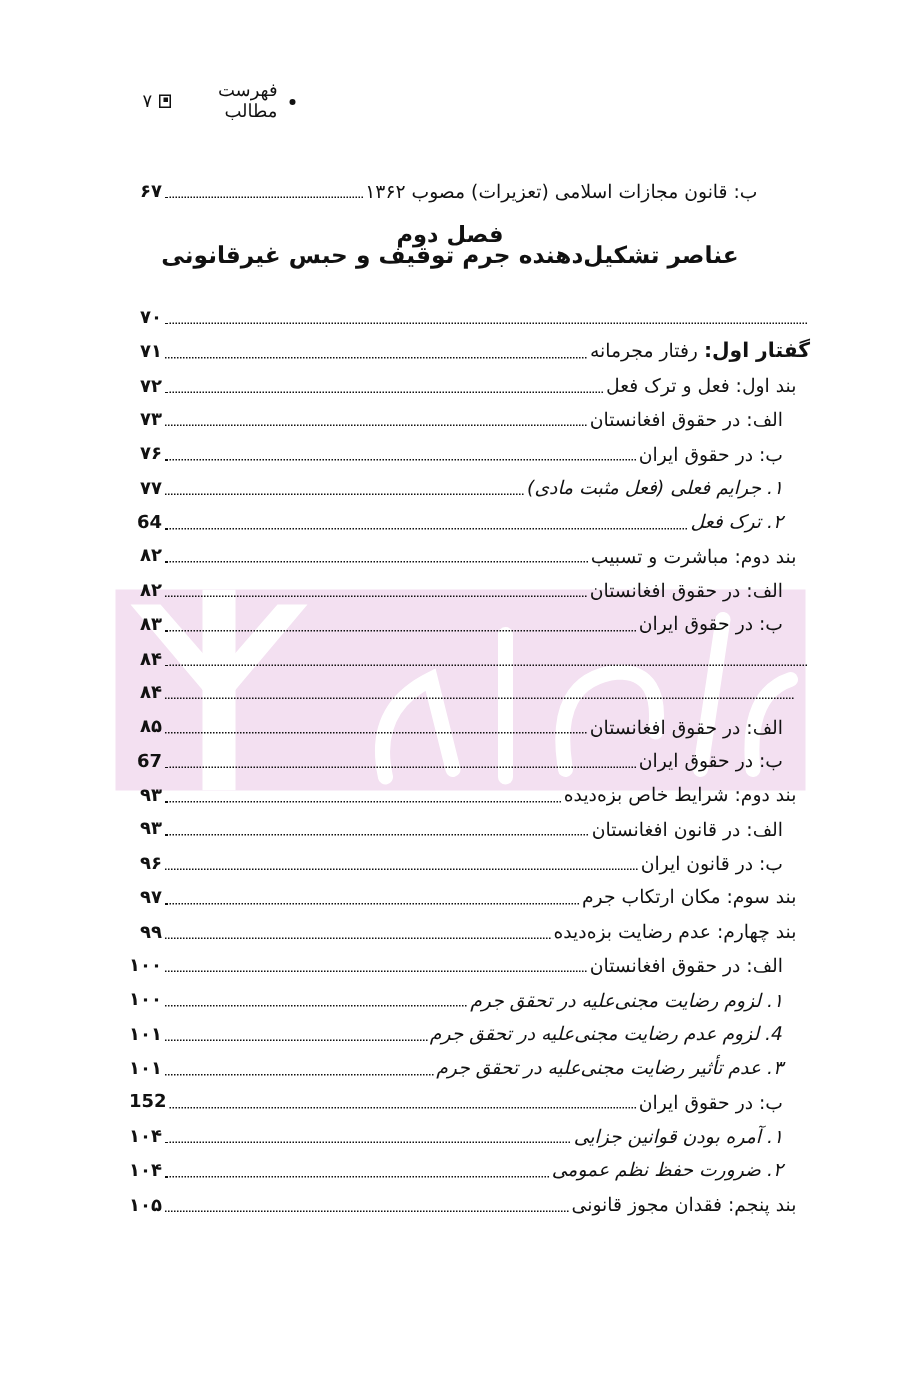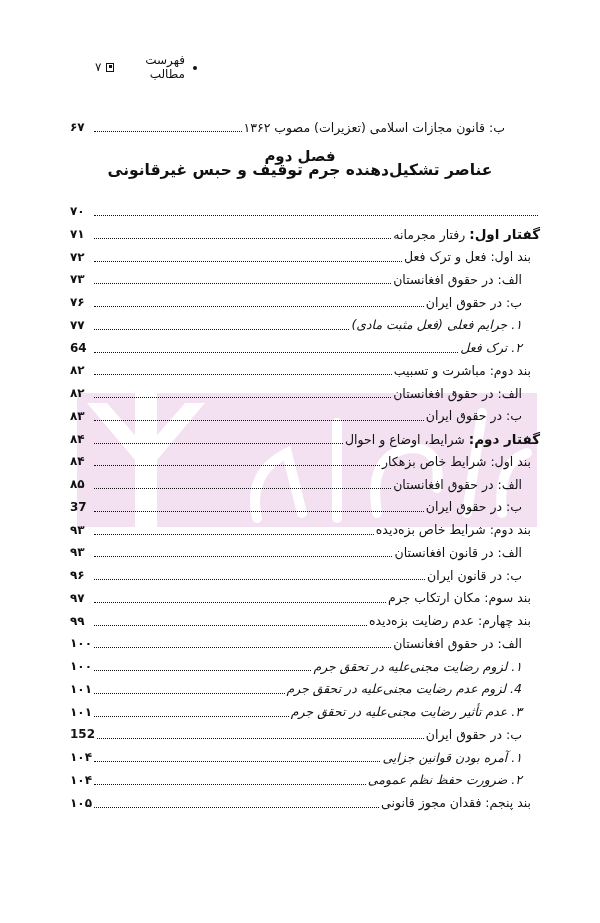--- a/index.html
+++ b/index.html
@@ -9,21 +9,21 @@
   .wm-text { position:absolute; left:150px; top:0; width:310px; height:134px; }
   .running-head { position:absolute; top:57px; left:95px; width:90px; height:20px; direction:rtl; font-size:12px; display:flex; align-items:center; gap:5px; z-index:2; }
   .running-head .box { display:inline-block; width:9px; height:9px; border:1.5px solid #111; position:relative; box-sizing:border-box; }
   .running-head .box::after { content:""; position:absolute; left:1.5px; top:1.5px; width:3px; height:3px; background:#111; }
   .bullet-dot { position:absolute; top:66px; left:193px; width:4px; height:4px; border-radius:50%; background:#111; z-index:2; }
   .toc-line { position:absolute; height:20px; direction:rtl; display:flex; align-items:center; font-size:12.5px; white-space:nowrap; z-index:2; }
   .toc-line .label { flex:0 0 auto; }
   .toc-line .label b { font-weight:bold; font-size:13.5px; }
   .toc-line .label i { font-style:italic; }
   .toc-line .leader { flex:1 1 auto; overflow:hidden; border-bottom:1.5px dotted #111; height:0; margin:0 2px; align-self:flex-end; margin-bottom:5px; }
-  .toc-line .page { flex:0 0 auto; font-weight:bold; font-size:12px; min-width:22px; text-align:left; }
+  .toc-line .page { flex:0 0 auto; font-weight:bold; font-size:12px; min-width:22px; text-align:right;margin-left:16px; }
   .chapter-title { position:absolute; left:0; width:600px; text-align:center; direction:rtl; font-weight:bold; z-index:2; }
 </style>
 </head>
 <body>
 
 <div class="watermark">
   <svg class="wm-tree" viewBox="0 0 140 134">
     <rect x="58" y="0" width="22" height="134" fill="#ffffff"></rect>
     <polygon points="10,10 30,10 69,55 69,80" fill="#ffffff"></polygon>
     <polygon points="128,10 108,10 69,55 69,80" fill="#ffffff"></polygon>
@@ -100,38 +100,36 @@
       <span class="label"><span>الف: در حقوق افغانستان</span></span>
       <span class="leader"></span>
       <span class="page">۸۲</span>
     </div>
     <div class="toc-line" style="top: 405.75px; left: 70px; width: 452px;">
       <span class="label"><span>ب: در حقوق ایران</span></span>
       <span class="leader"></span>
       <span class="page">۸۳</span>
     </div>
     <div class="toc-line" style="top: 428.5px; left: 70px; width: 470px;">
-      <span class="label"><b>گفتار دوم:</b><span> شرایط، اوضاع و احوال</span></span>
       <span class="leader"></span>
       <span class="page">۸۴</span>
     </div>
     <div class="toc-line" style="top: 451.25px; left: 70px; width: 461px;">
-      <span class="label"><span>بند اول: شرایط خاص بزهکار</span></span>
       <span class="leader"></span>
       <span class="page">۸۴</span>
     </div>
     <div class="toc-line" style="top: 474px; left: 70px; width: 452px;">
       <span class="label"><span>الف: در حقوق افغانستان</span></span>
       <span class="leader"></span>
       <span class="page">۸۵</span>
     </div>
     <div class="toc-line" style="top: 496.75px; left: 70px; width: 452px;">
       <span class="label"><span>ب: در حقوق ایران</span></span>
       <span class="leader"></span>
-      <span class="page">37</span>
+      <span class="page">67</span>
     </div>
     <div class="toc-line" style="top: 519.5px; left: 70px; width: 461px;">
       <span class="label"><span>بند دوم: شرایط خاص بزه‌دیده</span></span>
       <span class="leader"></span>
       <span class="page">۹۳</span>
     </div>
     <div class="toc-line" style="top: 542.25px; left: 70px; width: 452px;">
       <span class="label"><span>الف: در قانون افغانستان</span></span>
       <span class="leader"></span>
       <span class="page">۹۳</span>

